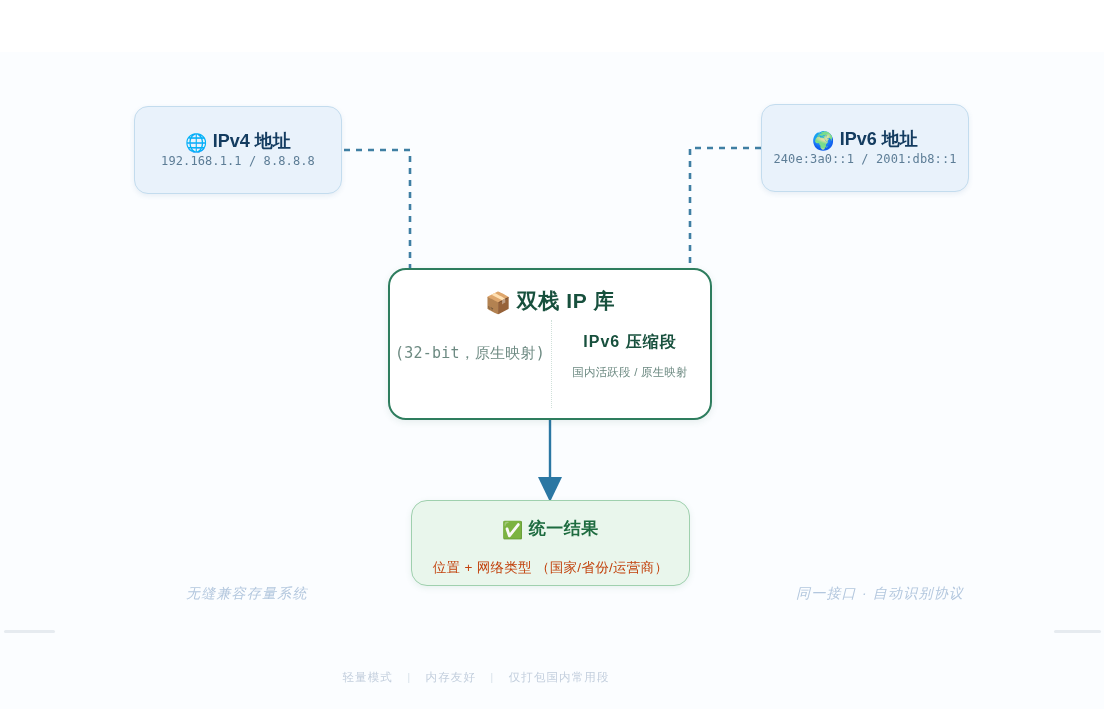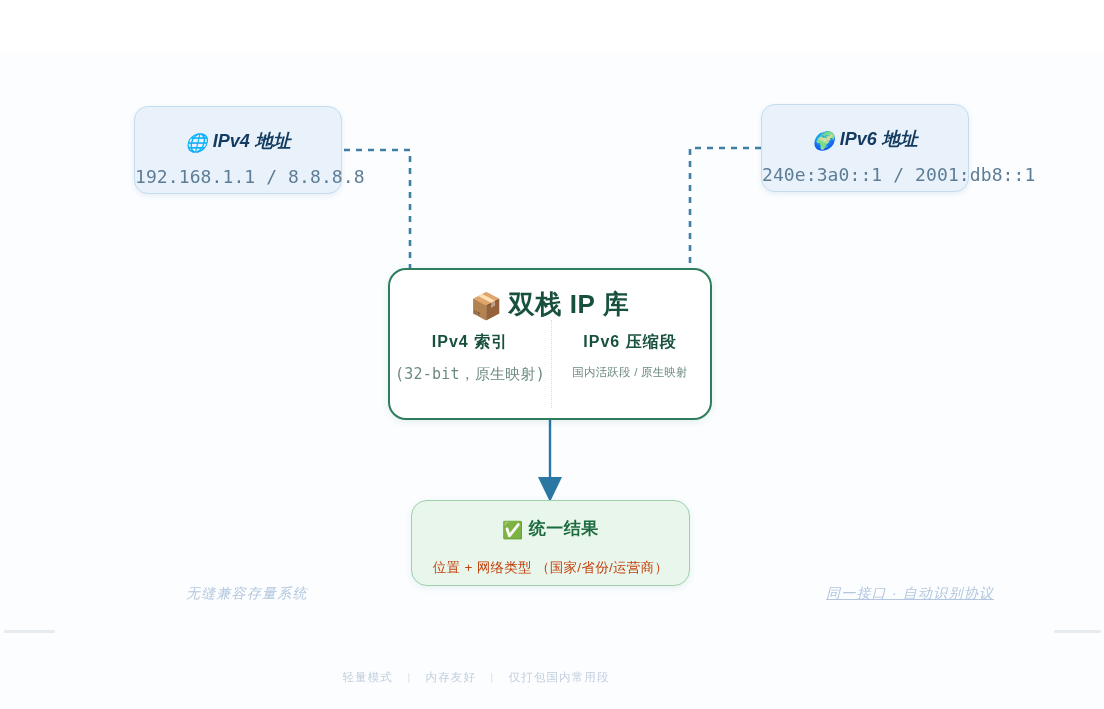--- a/index.html
+++ b/index.html
@@ -92,46 +92,44 @@
     border-radius: 14px;
     background: #e9f2fb;
     border: 1.5px solid #c3dcee;
     box-shadow: 0 2px 5px rgba(60,110,160,.10);
     padding-top: 22px;
   }
   .ipbox .node-title {
     font-size: 18px;
     font-weight: 700;
     color: #143c60;
-    font-style: italic;
   }
   .ipbox .node-sub {
-    margin-top: 12px;
-    font-size: 18px;
+    font-size: 12px;
     color: #5d7d96;
     font-family: "DejaVu Sans Mono", "Liberation Mono", monospace;
     letter-spacing: .1px;
   }
   #node-ipv4 { left: 134px; top: 54px; }
   #node-ipv6 { left: 761px; top: 52px; }
 
   
   #node-library {
     left: 388px;
     top: 216px;
     width: 324px;
     height: 152px;
     border-radius: 18px;
     background: #ffffff;
     border: 2px solid #2e7d5e;
     box-shadow: 0 2px 7px rgba(40,100,80,.10);
     padding-top: 17px;
   }
   #node-library .node-title {
-    font-size: 26px;
+    font-size: 21px;
     font-weight: 700;
     color: #17503d;
     letter-spacing: .6px;
   }
   .lib-cols {
     position: absolute;
     left: 0; top: 62px;
     width: 100%;
     display: flex;
   }
@@ -195,21 +193,21 @@
   .annot {
     position: absolute;
     font-size: 14px;
     font-style: italic;
     color: #b3c7de;
     letter-spacing: 1.2px;
     white-space: nowrap;
     z-index: 3;
   }
   #annot-left  { left: 186px; top: 533px; }
-  #annot-right { left: 826px; top: 533px; text-decoration: underline; }
+  #annot-right { left: 796px; top: 533px; }
 
   
   .stub {
     position: absolute;
     top: 578px;
     height: 3px;
     background: #e6ebf0;
     border-radius: 2px;
     z-index: 2;
   }
@@ -268,21 +266,20 @@
       <div class="node-sub">240e:3a0::1 / 2001:db8::1</div>
     </div>
 
     <div class="node" id="node-library">
       <div class="node-title">
         <span class="emo">📦</span><span>双栈 IP 库</span>
       </div>
       <div class="lib-divider"></div>
       <div class="lib-cols">
         <div class="lib-col">
-          <div class="lib-col-head">IPv4 索引</div>
           <div class="lib-col-note mono">(32-bit，原生映射)</div>
         </div>
         <div class="lib-col">
           <div class="lib-col-head">IPv6 压缩段</div>
           <div class="lib-col-note">国内活跃段 / 原生映射</div>
         </div>
       </div>
     </div>
 
     <div class="node" id="node-result">

